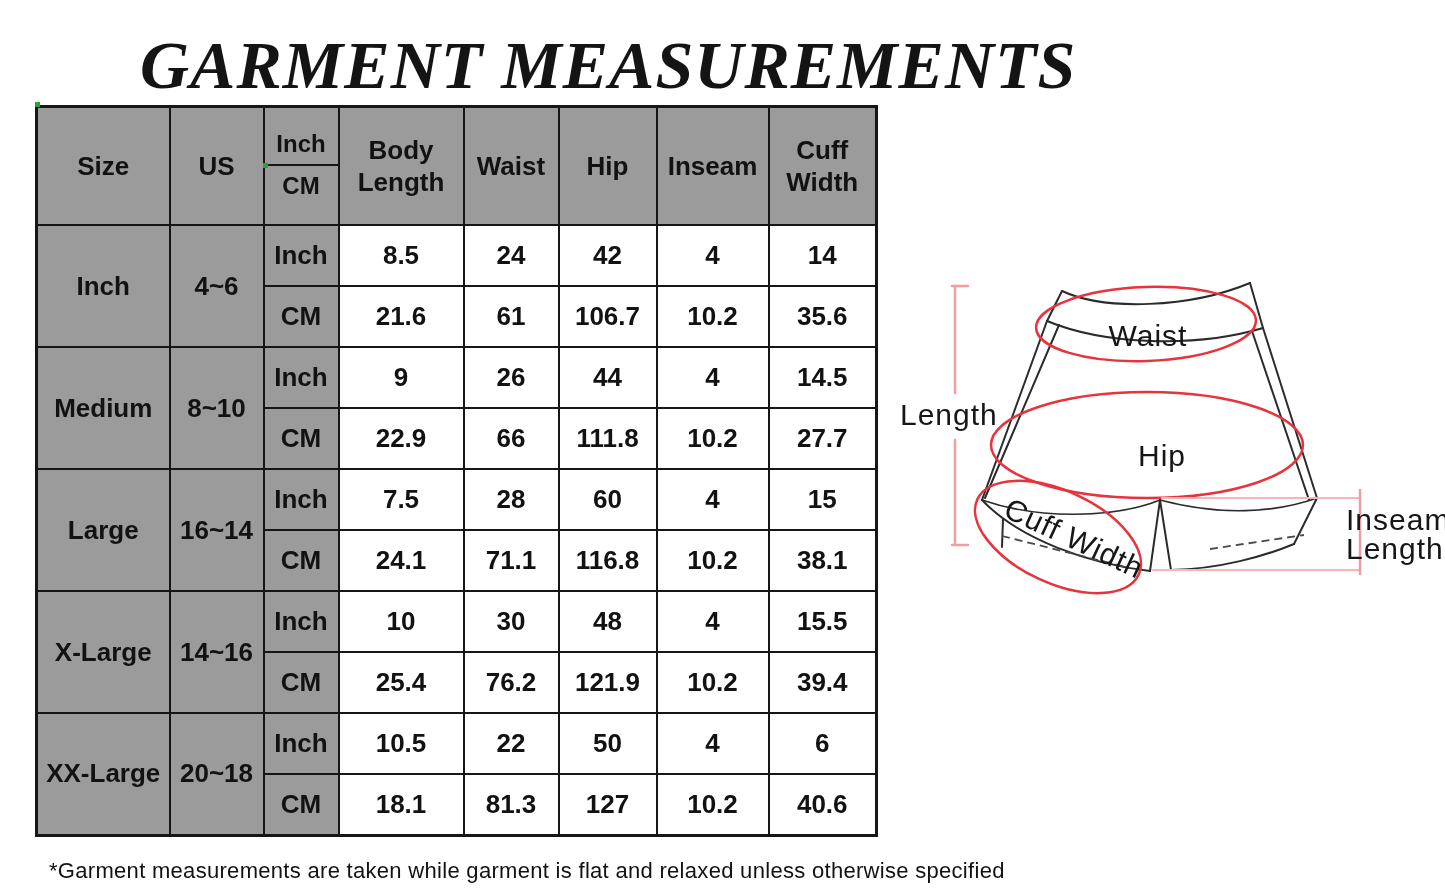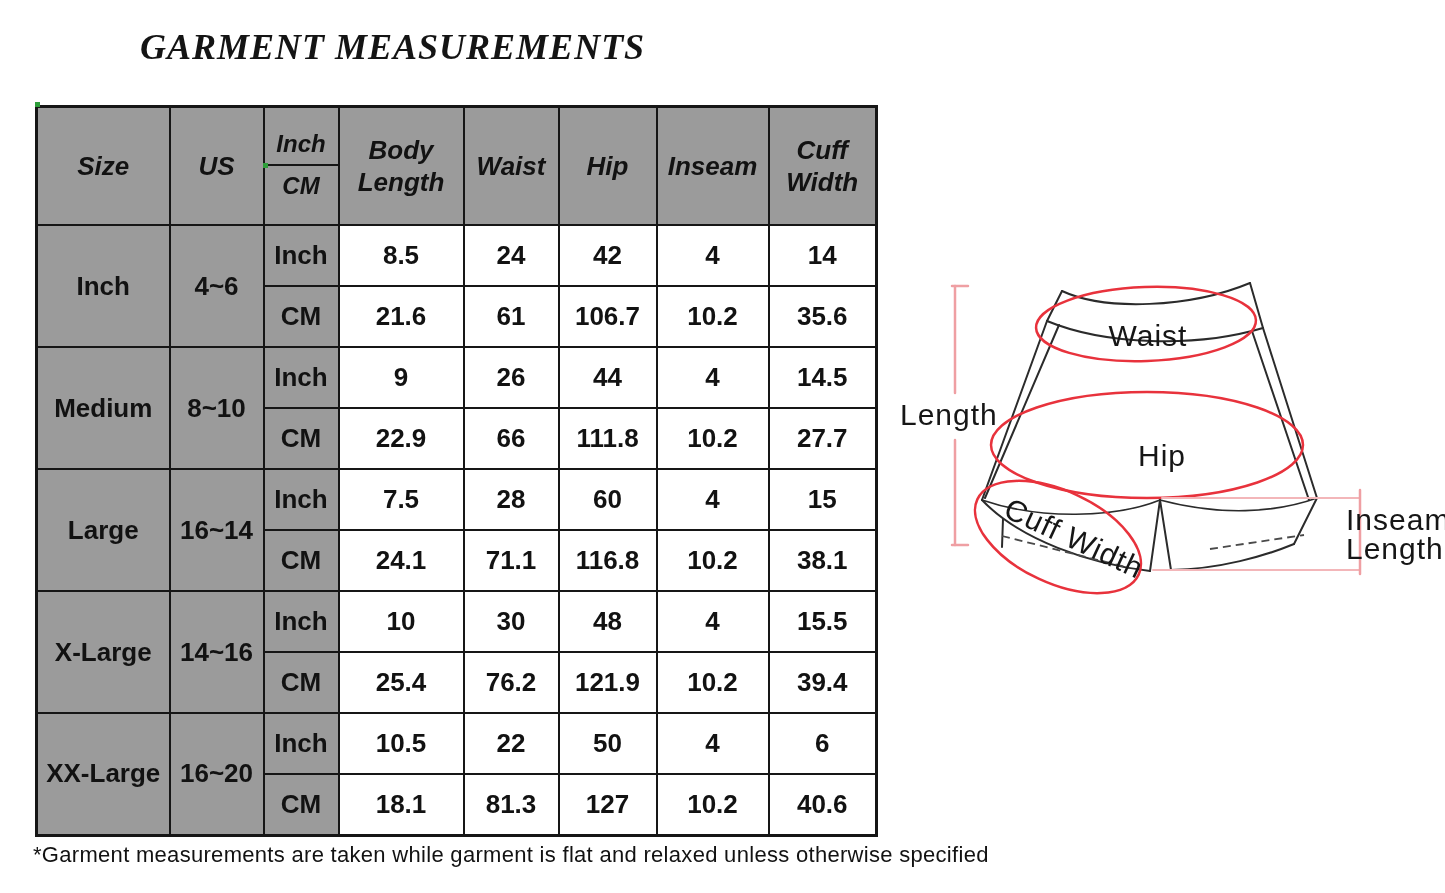--- a/index.html
+++ b/index.html
@@ -7,50 +7,50 @@
     position:relative;
     width:1445px;height:893px;
     font-family:"Liberation Sans",sans-serif;
     color:#141414;
     overflow:hidden;
   }
   .page-title{
     position:absolute;left:140px;top:26px;margin:0;
     font-family:"Liberation Serif",serif;
     font-style:italic;font-weight:bold;
-    font-size:36px;letter-spacing:1px;color:#141414;
+    font-size:68px;letter-spacing:1px;color:#141414;
     white-space:nowrap;
   }
   table.meas{
     position:absolute;left:35px;top:105px;
     width:840px;table-layout:fixed;
     border-collapse:collapse;
     border:3px solid #161616;
   }
   .meas th,.meas td{
     border:2px solid #161616;
     text-align:center;vertical-align:middle;
     font-weight:bold;padding:0 3px;
     color:#121212;background:#ffffff;
   }
-  .meas thead tr{height:100px;font-style:italic;}
+  .meas thead tr{height:100px;}
   .meas thead th{font-size:26px;line-height:1.25;}
   .meas tbody tr{height:61px;}
   .meas tbody td{font-size:26px;}
   .g{background:#9b9b9b !important;}
   th.unith{padding:0;}
   .ut,.ub{
     height:58px;display:flex;align-items:flex-end;justify-content:center;
     font-size:24px;padding-bottom:5px;box-sizing:border-box;
   }
   .ut{border-bottom:2px solid #161616;}
   .ub{align-items:flex-start;padding-bottom:0;padding-top:5px;}
   td.unitc{font-size:24px;}
   .footnote{
-    position:absolute;left:33px;top:842px;margin:0;
+    position:absolute;left:33px;top:842px;margin:16px;
     font-size:22px;letter-spacing:0.3px;color:#121212;
     white-space:nowrap;
   }
   .green-dot{position:absolute;width:5px;height:5px;background:#2e9e3a;}
   .dot1{left:35px;top:102px;}
   .dot2{left:263px;top:163px;}
   svg.diagram{position:absolute;left:890px;top:268px;}
   svg.diagram text{
     font-family:"Liberation Sans",sans-serif;
     fill:#161616;font-size:30px;letter-spacing:1px;
@@ -160,21 +160,21 @@
       <td class="g unitc">CM</td>
       <td>25.4</td>
       <td>76.2</td>
       <td>121.9</td>
       <td>10.2</td>
       <td>39.4</td>
     </tr>
 
     <tr>
       <td class="g" rowspan="2">XX-Large</td>
-      <td class="g" rowspan="2">16~20</td>
+      <td class="g" rowspan="2">20~18</td>
       <td class="g unitc">Inch</td>
       <td>10.5</td>
       <td>22</td>
       <td>50</td>
       <td>4</td>
       <td>6</td>
     </tr>
     <tr>
       <td class="g unitc">CM</td>
       <td>18.1</td>

